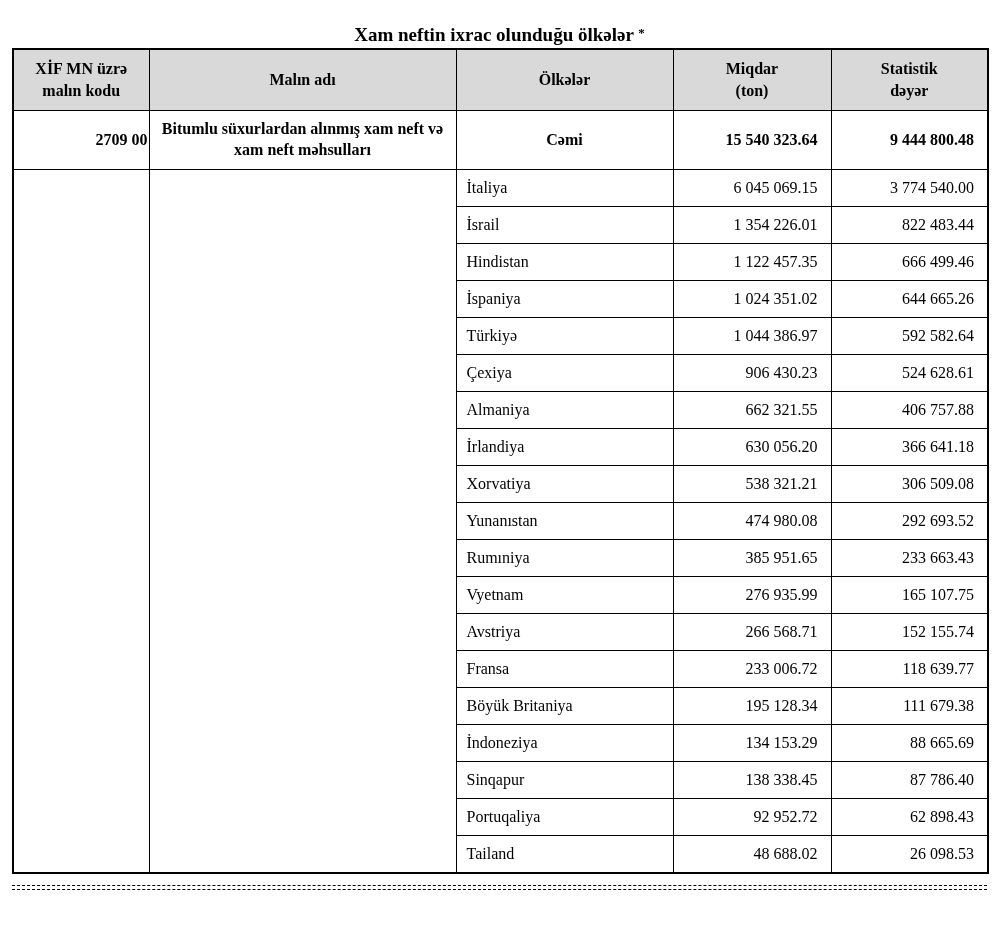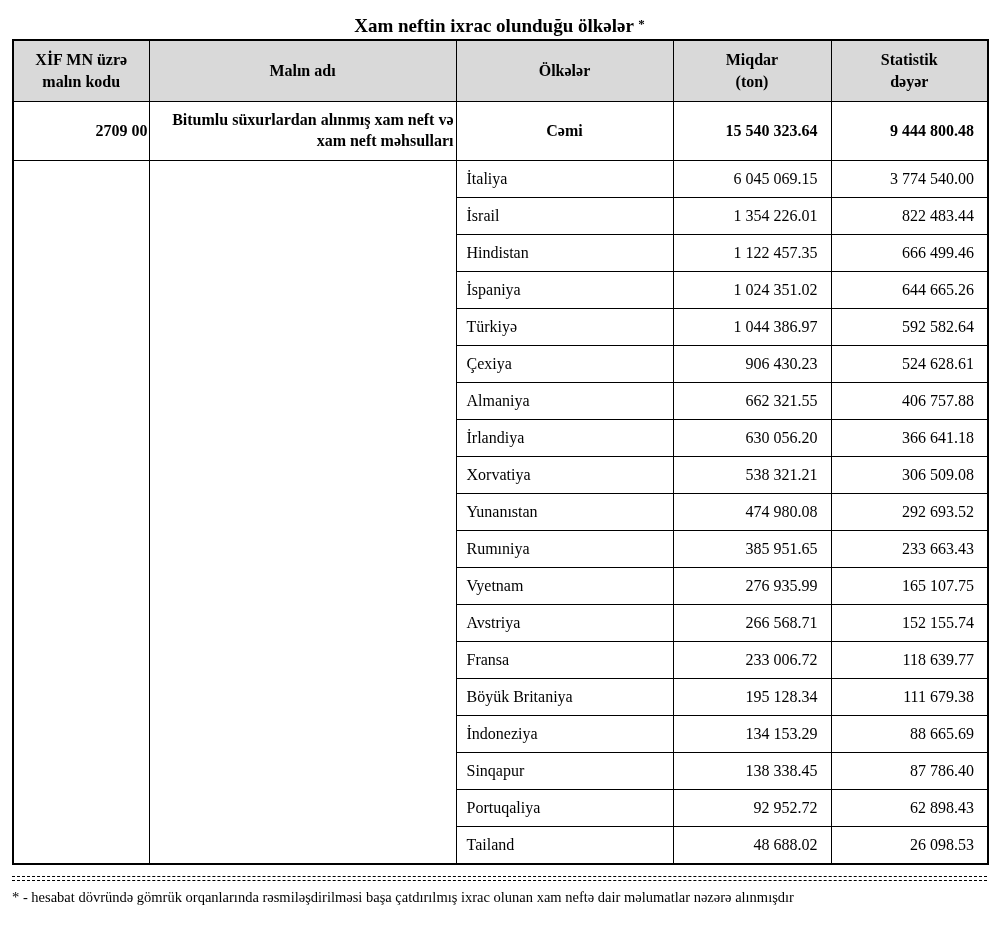--- a/index.html
+++ b/index.html
@@ -13,21 +13,21 @@
     position: relative;
     width: 999px;
     height: 928px;
     background: #ffffff;
     overflow: hidden;
   }
   .title {
     text-align: center;
     font-weight: bold;
     font-size: 19px;
-    padding-top: 15px;
+    padding-top: 24px;
   }
   .title .asterisk {
     font-size: 13px;
     vertical-align: 4px;
     font-weight: bold;
   }
   .unit-note {
     text-align: right;
     font-size: 13px;
     padding-right: 14px;
@@ -57,21 +57,21 @@
   tr.total-row td {
     font-weight: bold;
     height: 54px;
   }
   .c-code {
     text-align: right;
     padding-left: 6px;
     vertical-align: middle;
   }
   .c-product {
-    text-align: right;
+    text-align: center;
     padding: 2px 2px;
     line-height: 1.3;
     vertical-align: middle;
   }
   .c-total-label {
     text-align: center;
   }
   .c-num {
     text-align: right;
     padding-right: 13px;
@@ -233,15 +233,14 @@
       <tr class="country-row">
         <td class="c-country">Tailand</td>
         <td class="c-num">48 688.02</td>
         <td class="c-num">26 098.53</td>
       </tr>
     </tbody>
   </table>
 
   <div class="footnote-divider"></div>
 
-  <div class="footnote">* - hesabat dövründə gömrük orqanlarında rəsmiləşdirilməsi başa çatdırılmış ixrac olunan xam neftə dair məlumatlar nəzərə alınmışdır</div>
 
 </div>
 
 </body></html>

